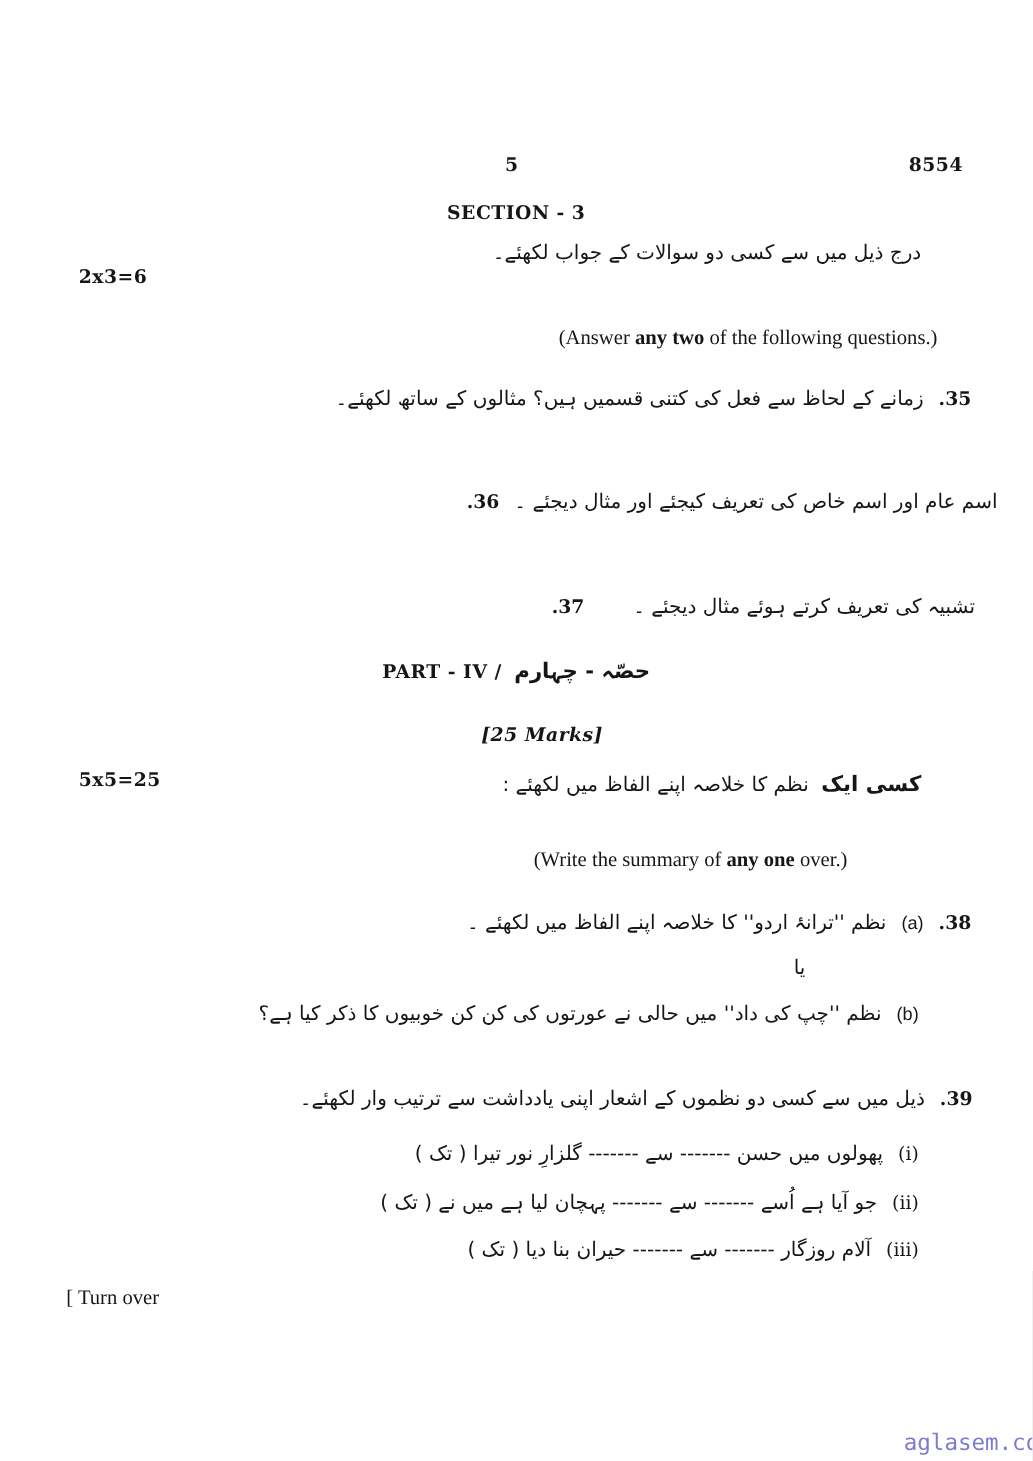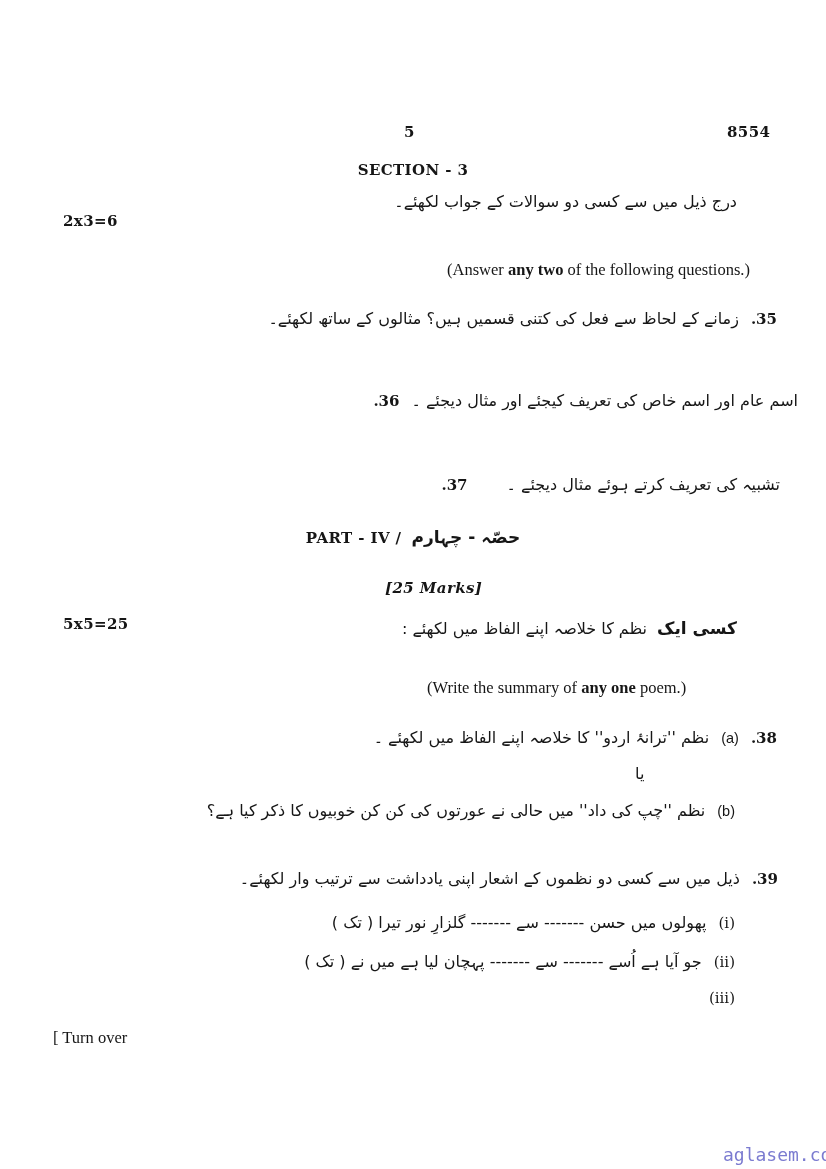--- a/index.html
+++ b/index.html
@@ -73,21 +73,21 @@
   </div>
 
   <div class="abs bold-head" style="left:63px; top:579px;margin-top:36px;">5x5=25</div>
   <div class="abs bold-head" style="left:385px; top:579px;font-style:italic;">[25 Marks]</div>
 
   <div class="abs row rtl" style="right:89px; top:617px; gap:10px;">
     <span class="urdu urdu-bold">کسی ایک</span>
     <span class="urdu">نظم کا خلاصہ اپنے الفاظ میں لکھئے :</span>
   </div>
 
-  <div class="abs sentence" style="left:427px; top:678px;"><span>(Write the summary of </span><b>any one</b><span> poem.)</span></div>
+  <div class="abs sentence" style="left:427px; top:678px;"><span>(Write the summary of </span><b>any one</b><span> over.)</span></div>
 
   <div class="abs row rtl" style="right:49px; top:727px;">
     <span class="qnum">.38</span>
     <span class="sublabel">(a)</span>
     <span class="urdu">نظم ''ترانۂ اردو'' کا خلاصہ اپنے الفاظ میں لکھئے ۔</span>
   </div>
 
   <div class="abs urdu" style="left:635px; top:763px;">یا</div>
 
   <div class="abs row rtl" style="right:91px; top:800px;">
@@ -103,19 +103,20 @@
   <div class="abs row rtl" style="right:91px; top:912px;">
     <span class="romlabel">(i)</span>
     <span class="urdu">پھولوں میں حسن ------- سے ------- گلزارِ نور تیرا ( تک )</span>
   </div>
   <div class="abs row rtl" style="right:91px; top:951px;">
     <span class="romlabel">(ii)</span>
     <span class="urdu">جو آیا ہے اُسے ------- سے ------- پہچان لیا ہے میں نے ( تک )</span>
   </div>
   <div class="abs row rtl" style="right:91px; top:989px;">
     <span class="romlabel">(iii)</span>
+    <span class="urdu">آلام روزگار ------- سے ------- حیران بنا دیا ( تک )</span>
   </div>
 
   <div class="abs sentence" style="left:53px; top:1028px;font-family:Liberation Serif, serif;">[ Turn over</div>
 
   <div class="abs watermark" style="left:723px; top:1144px;">aglasem.com</div>
 
 </div>
 
 </body></html>

